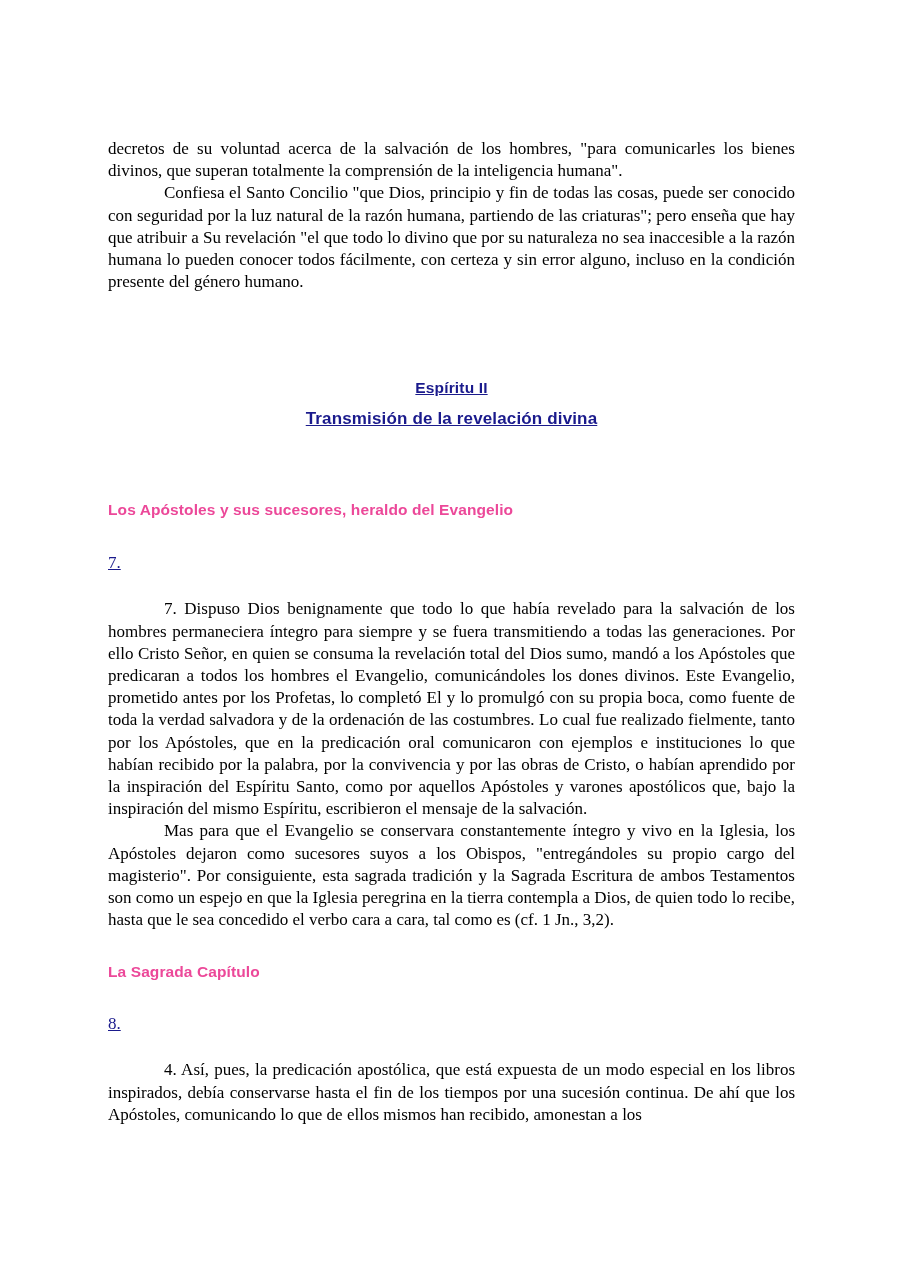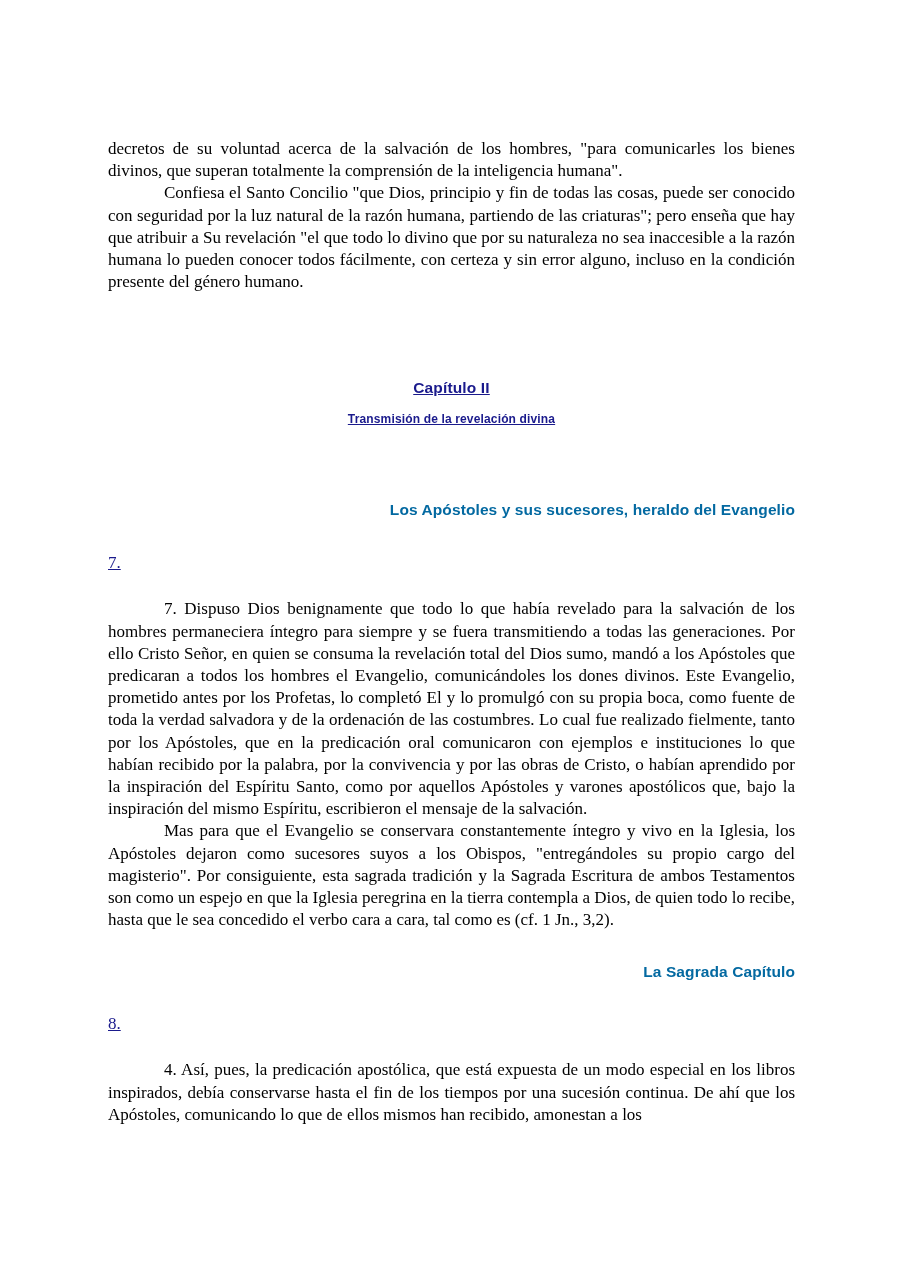--- a/index.html
+++ b/index.html
@@ -47,30 +47,30 @@
     font-family: "Liberation Sans", "DejaVu Sans", sans-serif;
     font-weight: bold;
     font-size: 15.5px;
     line-height: 22px;
     color: #1a1a8c;
     text-decoration: underline;
     display: inline-block;
     letter-spacing: 0.15px;
   }
   .chapter-line.big {
-    font-size: 12px;
+    font-size: 17px;
   }
 
   .section-heading {
     font-family: "Liberation Sans", "DejaVu Sans", sans-serif;
     font-weight: bold;
     font-size: 15.5px;
     line-height: 20px;
-    color: #0369a1;
-    text-align: right;
+    color: #ec4899;
+    text-align: left;
     margin: 0;
     letter-spacing: 0.1px;
   }
 
   .num-link {
     font-family: "Liberation Serif", "DejaVu Serif", serif;
     font-size: 17px;
     line-height: 20px;
     color: #1a1a8c;
     text-decoration: underline;
@@ -97,21 +97,21 @@
 
     
     <p class="para">decretos de su voluntad acerca de la salvación de los hombres, "para comunicarles los bienes divinos, que superan totalmente la comprensión de la inteligencia humana".</p>
 
     <p class="para indent">Confiesa el Santo Concilio "que Dios, principio y fin de todas las cosas, puede ser conocido con seguridad por la luz natural de la razón humana, partiendo de las criaturas"; pero enseña que hay que atribuir a Su revelación "el que todo lo divino que por su naturaleza no sea inaccesible a la razón humana lo pueden conocer todos fácilmente, con certeza y sin error alguno, incluso en la condición presente del género humano.</p>
 
     <div class="sp-chapter-top"></div>
 
     
     <div class="chapter-block">
-      <span class="chapter-line">Capítulo II</span>
+      <span class="chapter-line">Espíritu II</span>
     </div>
     <div class="sp-chapter-gap"></div>
     <div class="chapter-block">
       <span class="chapter-line big">Transmisión de la revelación divina</span>
     </div>
 
     <div class="sp-after-chapter"></div>
 
     
     <p class="section-heading">Los Apóstoles y sus sucesores, heraldo del Evangelio</p>

